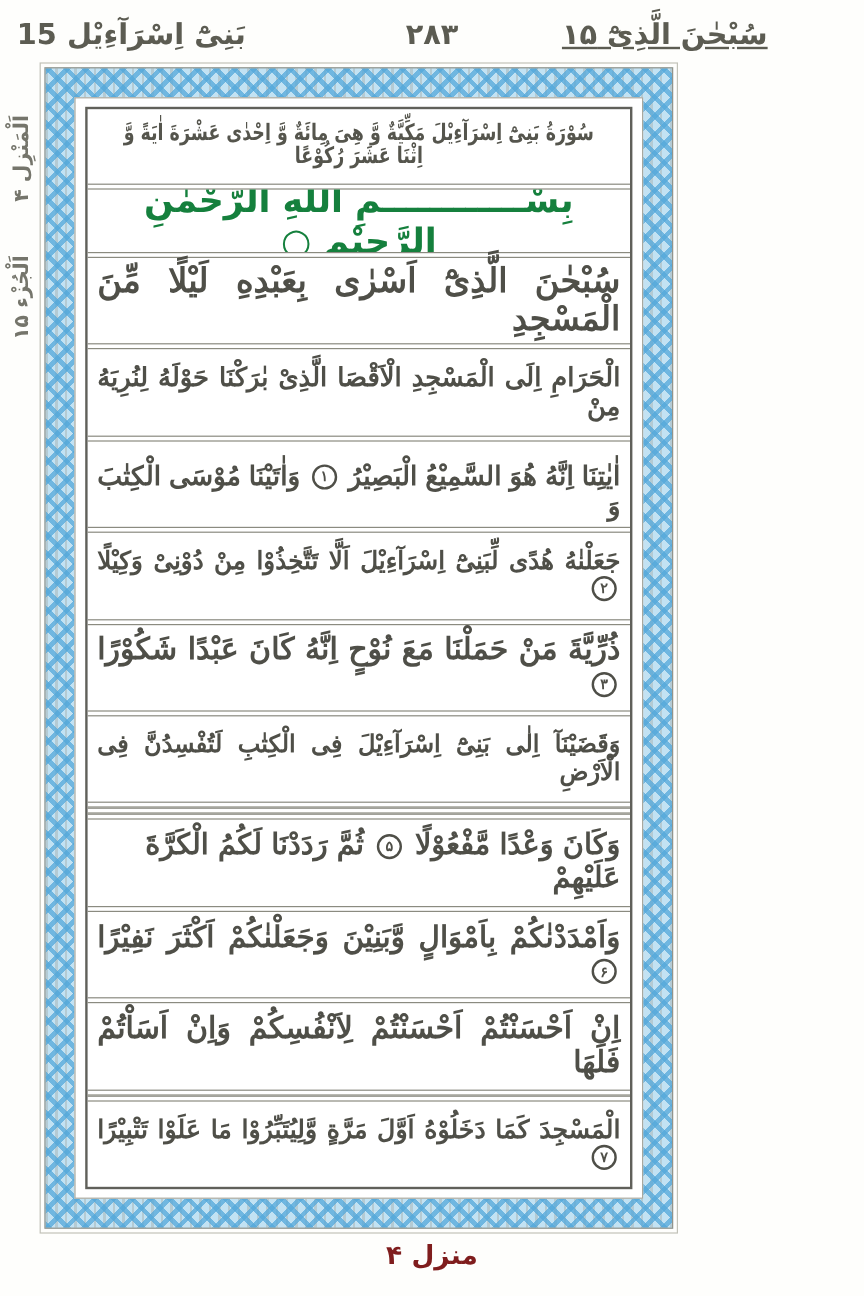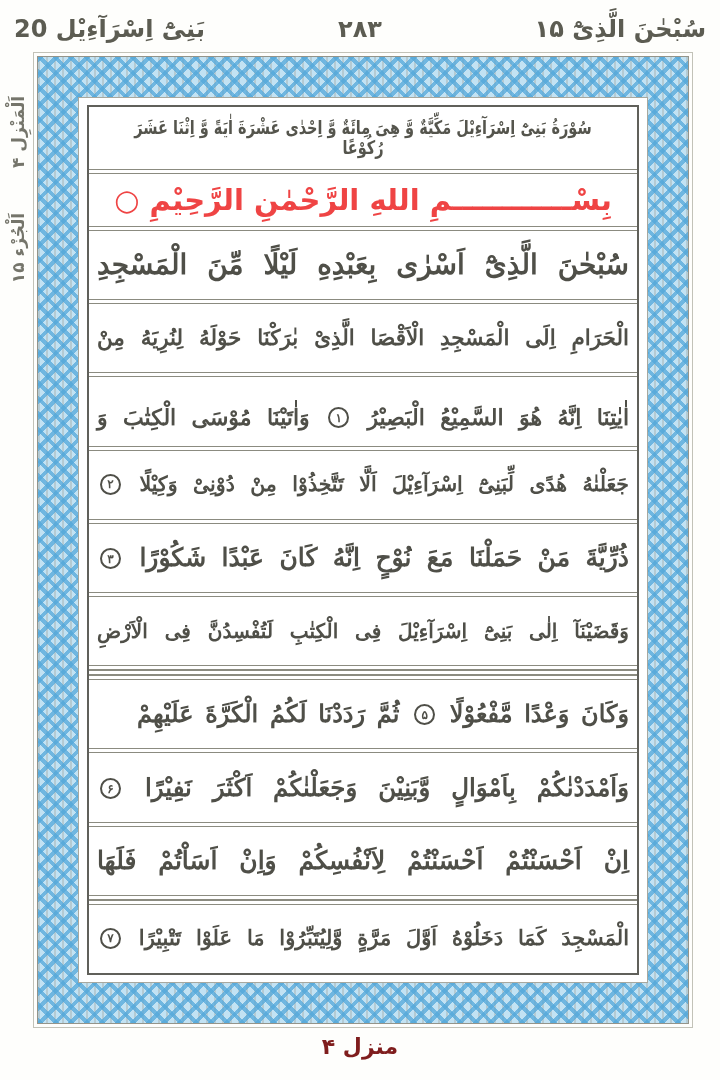--- a/index.html
+++ b/index.html
@@ -6,37 +6,37 @@
   html,body { width:720px; height:1080px; background:#ffffff; }
   body { font-family:"DejaVu Sans", sans-serif; color:#4f4f48; overflow:hidden; }
   #page { position:relative; width:720px; height:1080px; background:#fefefc; }
 
   
   .runhead {
     position:absolute; top:8px; left:0; width:720px; height:42px;
     display:grid; grid-template-columns:1fr auto 1fr; align-items:center;
     direction:rtl; padding:0 14px; color:#5c5c52; font-weight:bold;
   }
-  .runhead .rh-right { text-align:right; font-size:24px; }
+  .runhead .rh-right { text-align:center; font-size:24px;text-decoration:underline; }
   .runhead .rh-center { text-align:right; font-size:24px; padding:0 20px; }
   .runhead .rh-left { text-align:left; font-size:24px; }
 
   
   .vlabel {
     position:absolute; left:0; width:36px; display:flex; align-items:center; justify-content:center;
     color:#75756b; font-weight:bold;
   }
   .vlabel span { transform:rotate(-90deg); white-space:nowrap; font-size:17px; }
   #vlabel-manzil { top:92px;  height:80px; }
   #vlabel-juz    { top:205px; height:85px; }
 
   
   .frame {
-    position:absolute; left:37px; top:56px; width:652px; height:968px;
-    padding:40px;
+    position:absolute; left:37px; top:56px; width:524px; height:968px;
+    padding:24px;
     border:1px solid #94948a;
     outline:1px solid #c2c2b8; outline-offset:3px;
     background-color:#c2e2f3;
     background-image:
       repeating-linear-gradient(45deg,  rgba(84,168,218,0.75) 0 4px, rgba(255,255,255,0) 4px 11px),
       repeating-linear-gradient(135deg, rgba(84,168,218,0.75) 0 4px, rgba(255,255,255,0) 4px 11px),
       repeating-linear-gradient(90deg,  rgba(148,148,138,0.30) 0 2px, rgba(255,255,255,0) 2px 8px);
   }
   .sheet {
     width:100%; height:100%; background:#ffffff;
@@ -48,21 +48,21 @@
   }
 
   
   .rule { flex:0 0 5px; margin:0 -8px; border-top:1px solid #8b8b80; border-bottom:1px solid #8b8b80; }
   .title-row { flex:0 0 62px; display:flex; align-items:center; justify-content:center; overflow:hidden; }
   .title-text {
     width:94%; text-align:center; direction:rtl; font-weight:bold;
     font-size:21px; color:#55554d; transform:scaleY(1.3); line-height:1.05;
   }
   .bismillah-row { flex:0 0 52px; display:flex; align-items:center; overflow:hidden; }
-  .bismillah-text { width:100%; text-align:center; direction:rtl; font-weight:bold; font-size:29px; color:#ef4444; }
+  .bismillah-text { width:100%; text-align:center; direction:rtl; font-weight:bold; font-size:29px; color:#15803d; }
 
   .qrow { flex:1 1 0; display:flex; align-items:center;font-family:Liberation Serif, serif; }
   .qtext {
     width:100%; direction:rtl; text-align:justify; text-align-last:justify;
     font-weight:bold; font-size:29px; line-height:1.12; color:#4f4f48;
   }
 
   .vmark {
     display:inline-flex; align-items:center; justify-content:center;
     width:21px; height:21px; border:2px solid #4f4f48; border-radius:50%;
@@ -76,21 +76,21 @@
   }
 </style>
 </head>
 <body>
 
 <div id="page">
 
   <div class="runhead">
     <div class="rh-right">سُبْحٰنَ الَّذِیْٓ ۱۵</div>
     <div class="rh-center">۲۸۳</div>
-    <div class="rh-left">بَنِیْٓ اِسْرَآءِیْل 20</div>
+    <div class="rh-left">بَنِیْٓ اِسْرَآءِیْل 15</div>
   </div>
 
   <div class="vlabel" id="vlabel-manzil">
     <span>اَلْمَنْزِل ۴</span>
   </div>
   <div class="vlabel" id="vlabel-juz">
     <span>اَلْجُزْء ۱۵</span>
   </div>
 
   <div class="frame">

